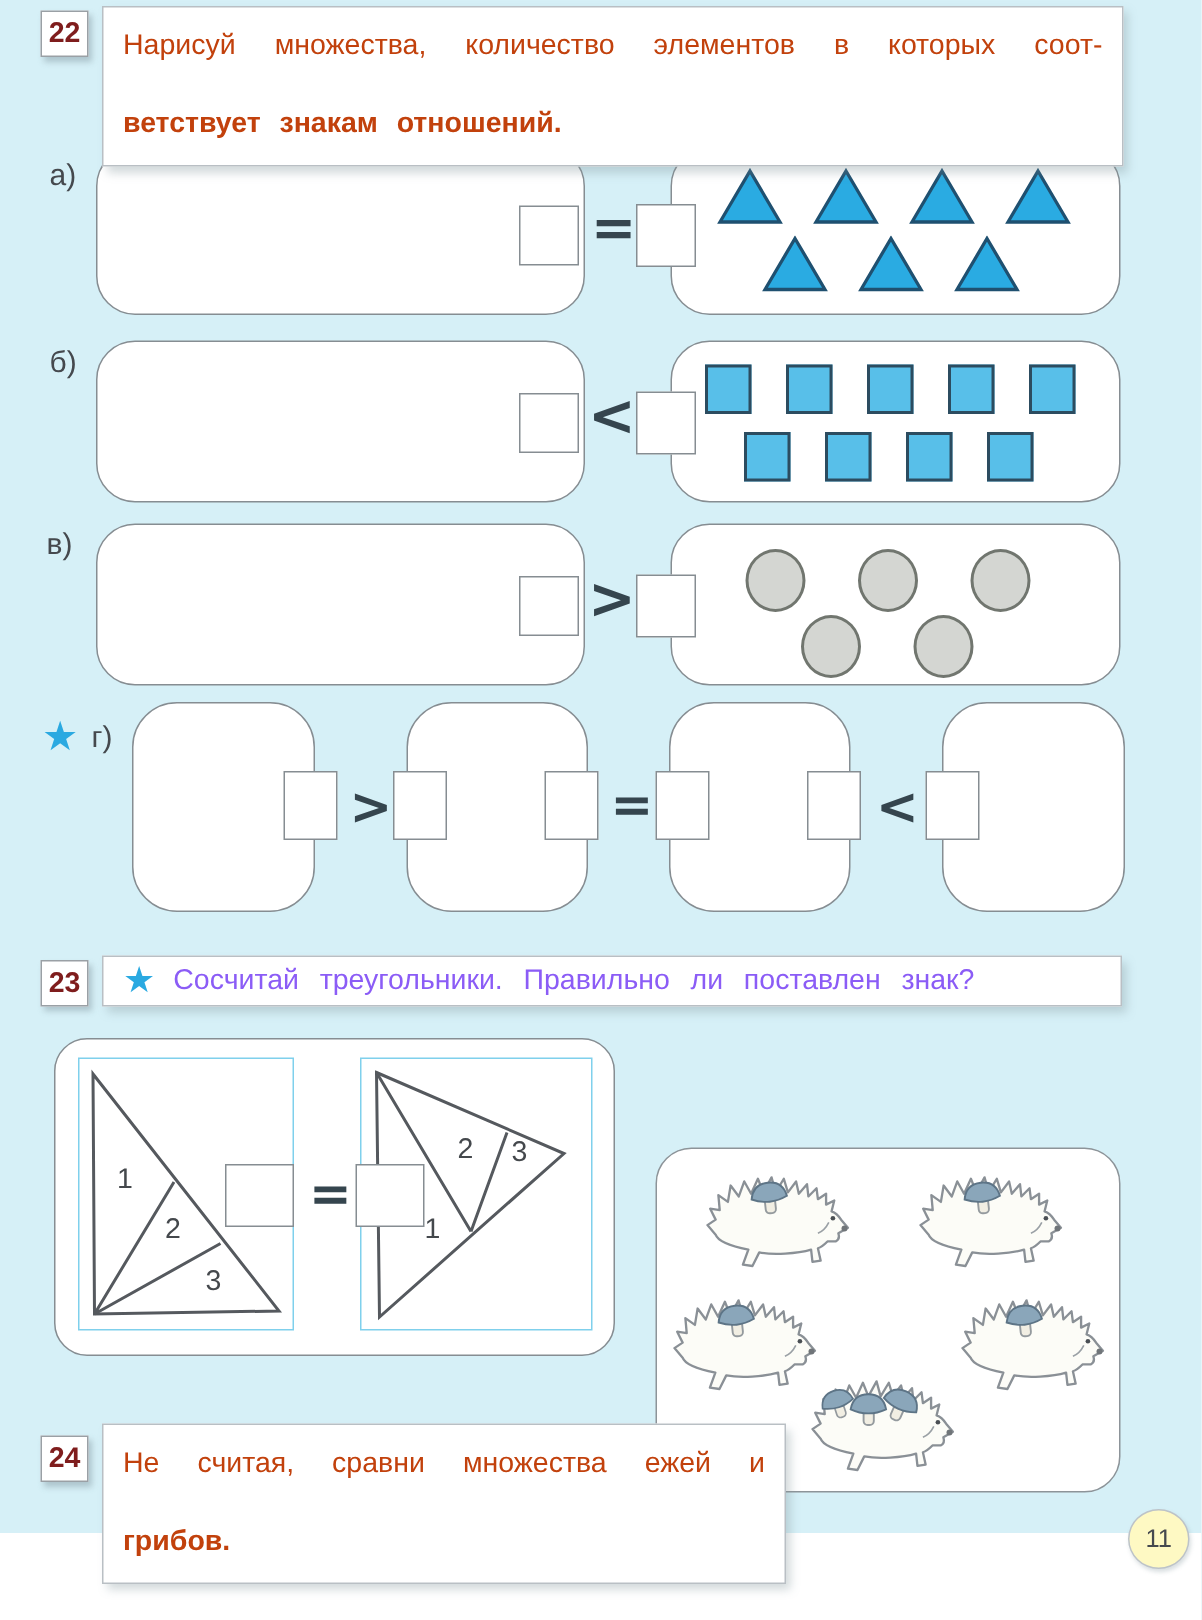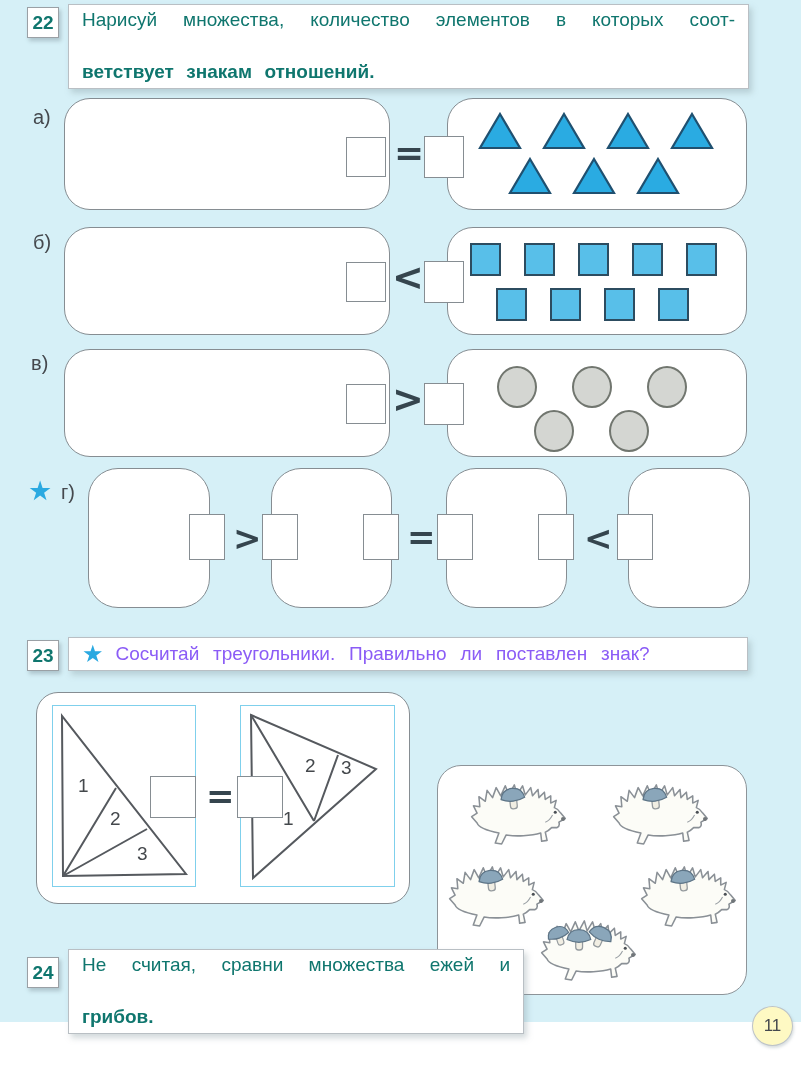--- a/index.html
+++ b/index.html
@@ -12,27 +12,27 @@
     overflow: hidden;
   }
   .bg {
     position: absolute; left: 0; top: 0; width: 801px; height: 1022px;
     background: #d6f0f7;
   }
   .numbox {
     position: absolute; width: 32px; height: 31px; background: #fff;
     border: 1px solid #9aa0a5; box-shadow: 2px 3px 4px rgba(125,145,152,.45);
     display: flex; align-items: center; justify-content: center;
-    font-size: 19px; font-weight: 600; color: #0f766e; z-index: 6;
+    font-size: 19px; font-weight: 600; color: #7f1d1d; z-index: 6;
   }
   .card {
     position: absolute; background: #fff; border: 1px solid #b9bfc4;
     box-shadow: 3px 4px 6px rgba(125,145,152,.35); z-index: 5;
   }
-  .instr { padding: 2px 13px; font-size: 19px; line-height: 1.38; color: #0f766e; }
+  .instr { padding: 13px 13px; font-size: 19px; line-height: 1.38; color: #c2410c; }
   .jline { text-align: justify; }
   .jline::after { content: ""; display: inline-block; width: 100%; }
   .wsp { word-spacing: 0.38em; font-weight: bold; }
   .rowlabel { position: absolute; font-size: 20px; color: #45494e; z-index: 2; }
   .setbox {
     position: absolute; background: #fff;
     border: 1.6px solid #868d92; border-radius: 26px; z-index: 1;
   }
   .ansq {
     position: absolute; background: #fff; border: 1.6px solid #868d92; z-index: 3;

